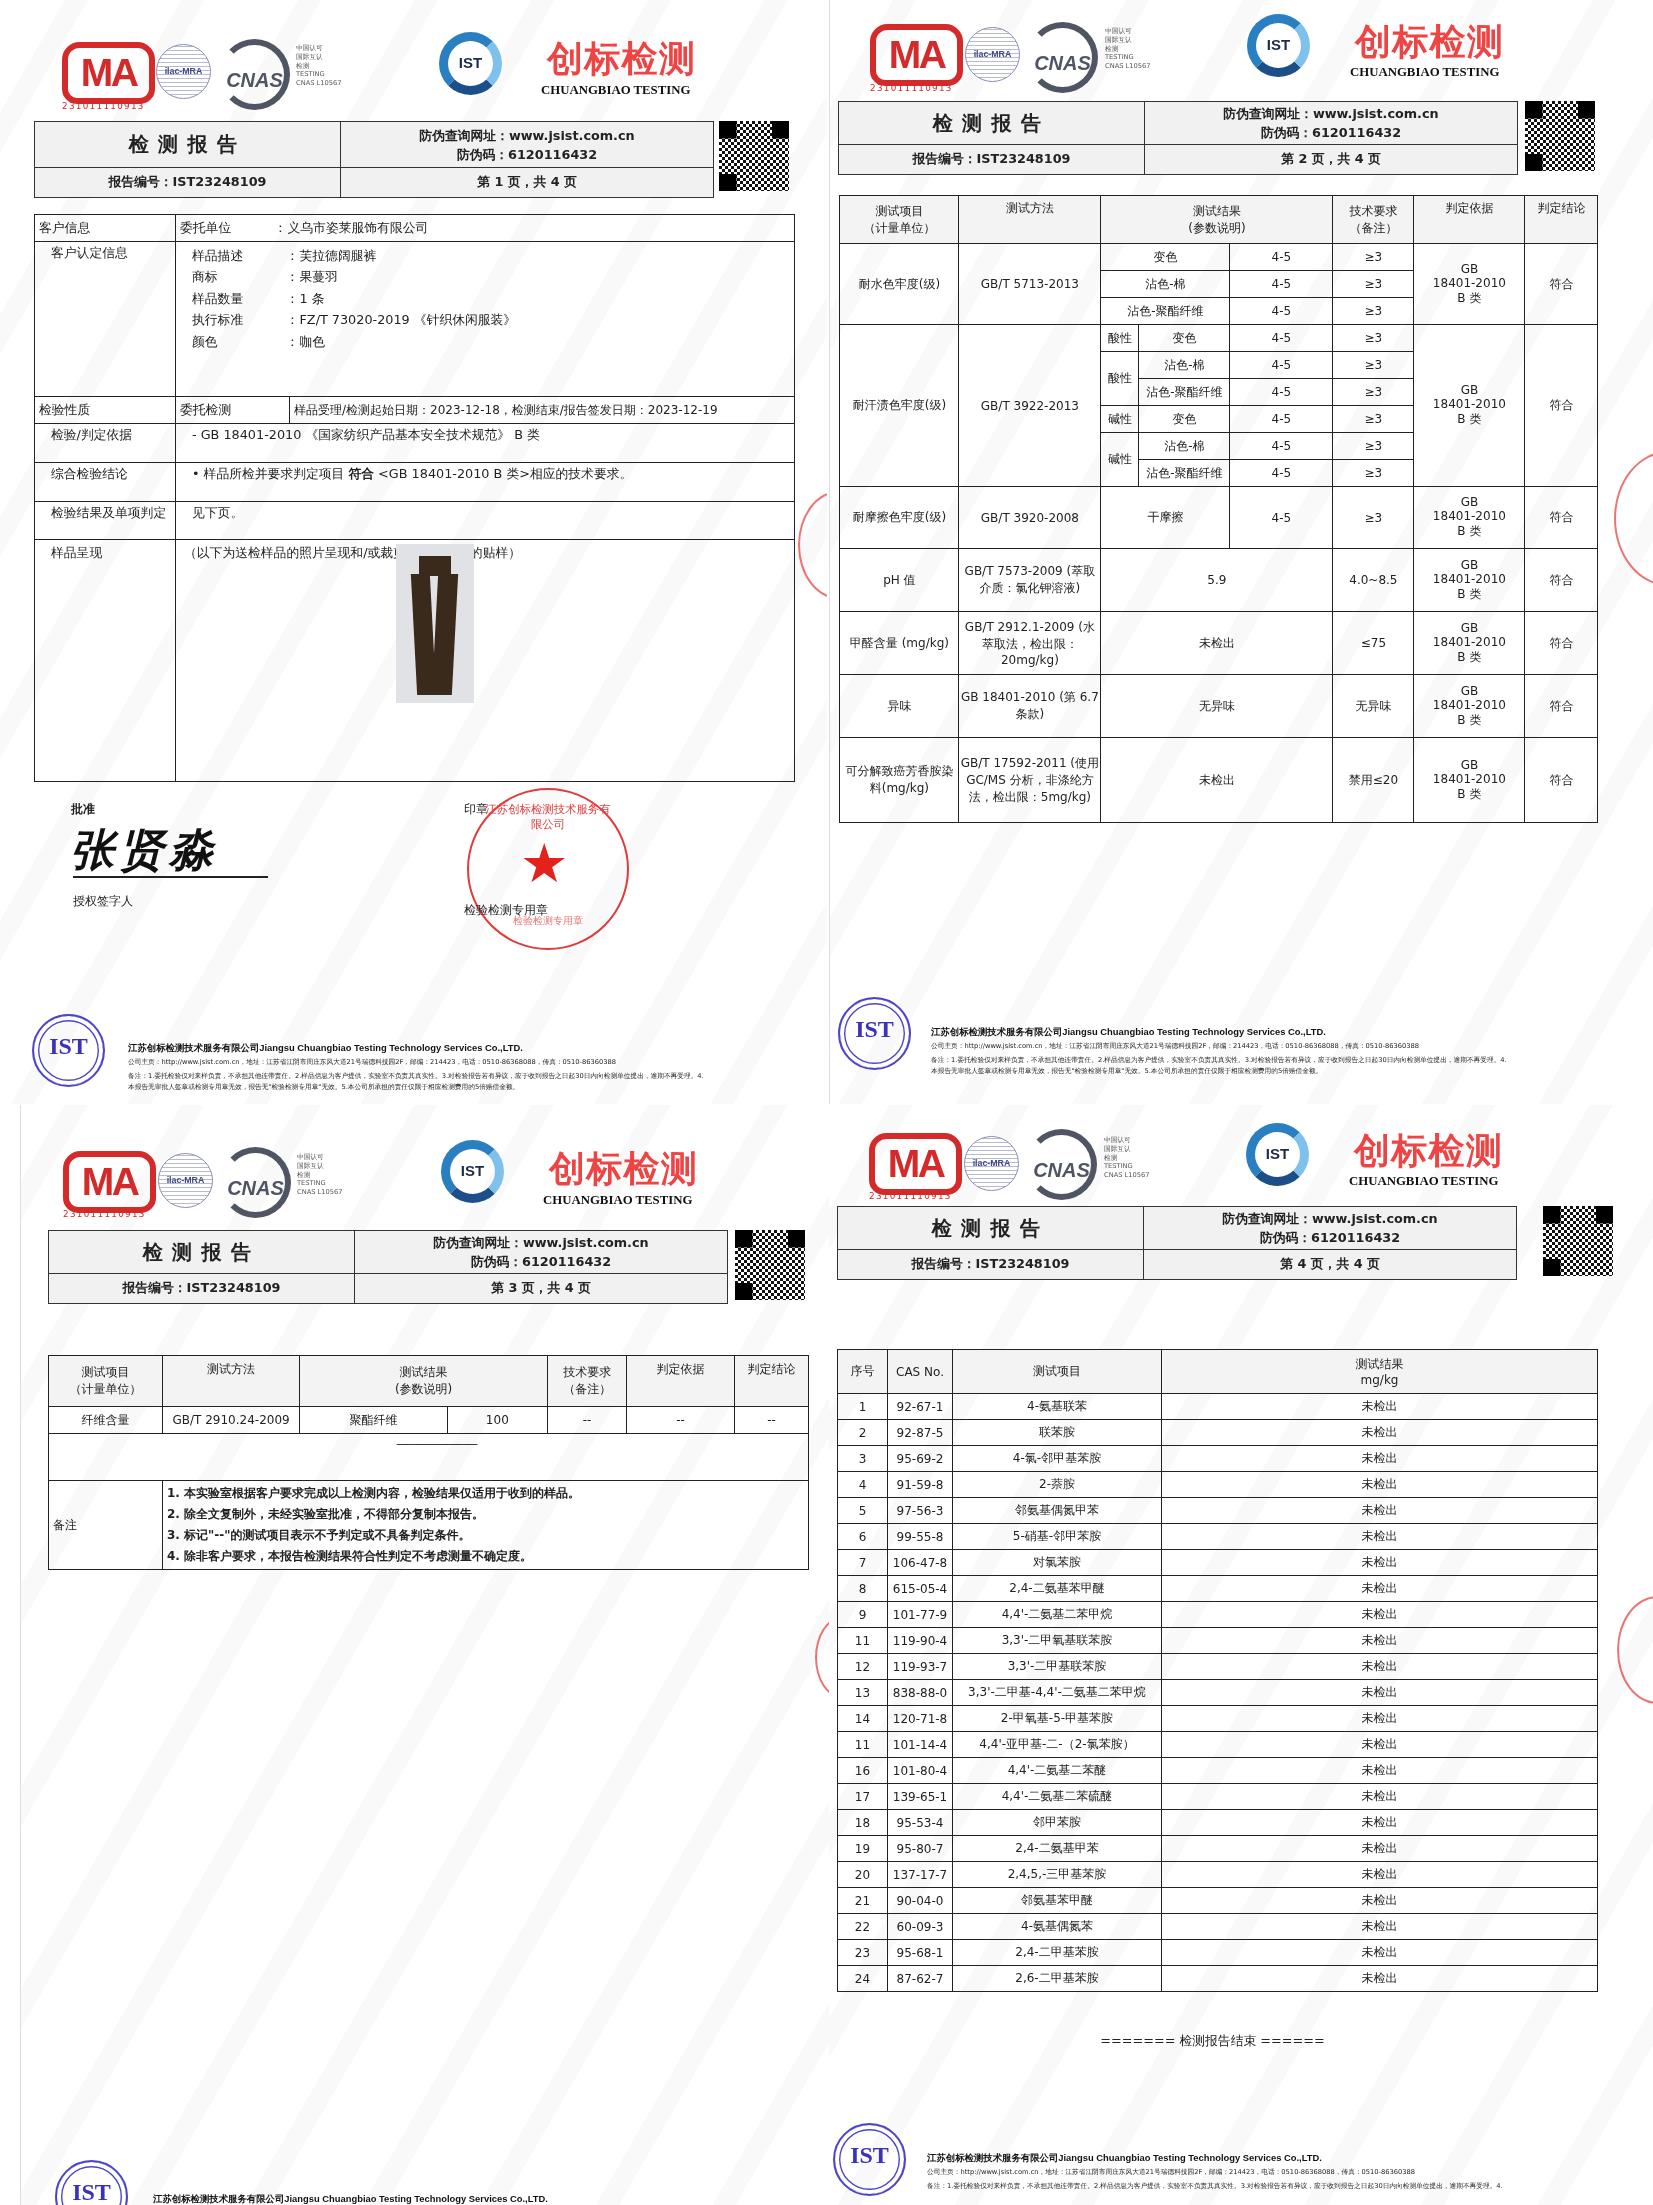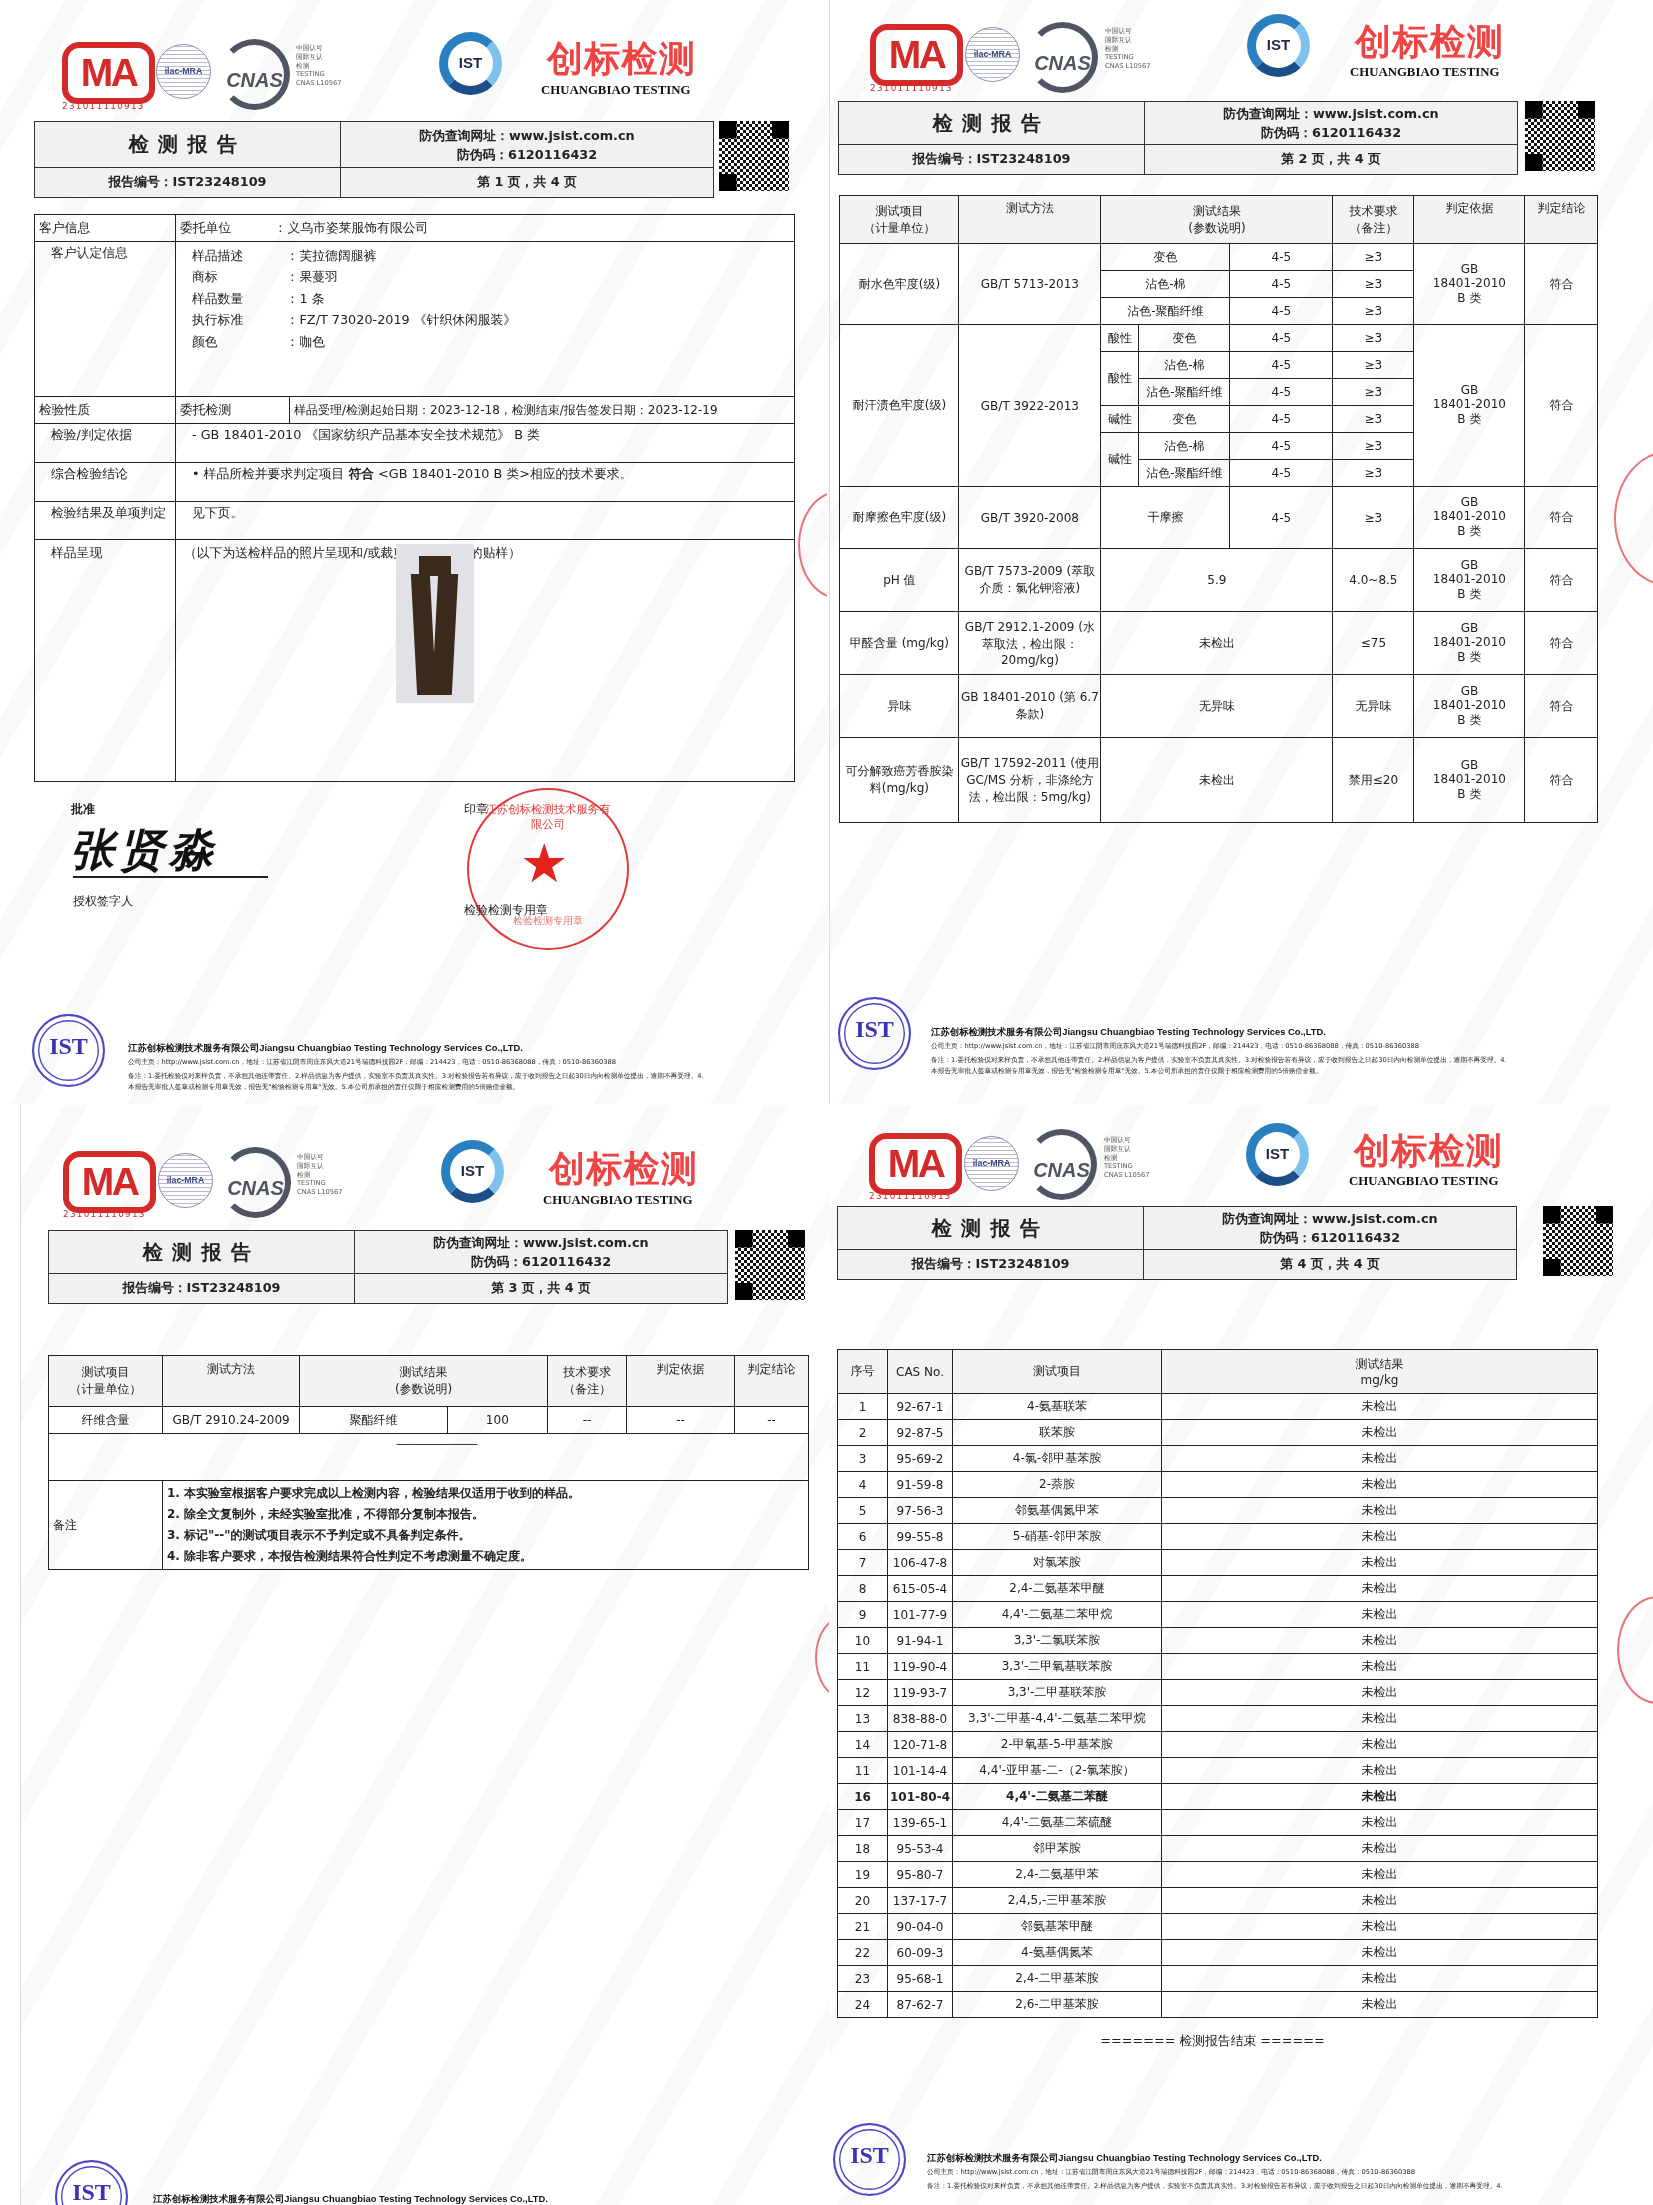--- a/index.html
+++ b/index.html
@@ -580,26 +580,20 @@
           <td>2,4-二氨基苯甲醚</td>
           <td>未检出</td>
         </tr>
         <tr style="height: 26px;">
           <td>9</td>
           <td>101-77-9</td>
           <td>4,4'-二氨基二苯甲烷</td>
           <td>未检出</td>
         </tr>
         <tr style="height: 26px;">
-          <td>10</td>
-          <td>91-94-1</td>
-          <td>3,3'-二氯联苯胺</td>
-          <td>未检出</td>
-        </tr>
-        <tr style="height: 26px;">
           <td>11</td>
           <td>119-90-4</td>
           <td>3,3'-二甲氧基联苯胺</td>
           <td>未检出</td>
         </tr>
         <tr style="height: 26px;">
           <td>12</td>
           <td>119-93-7</td>
           <td>3,3'-二甲基联苯胺</td>
           <td>未检出</td>
@@ -615,21 +609,21 @@
           <td>120-71-8</td>
           <td>2-甲氧基-5-甲基苯胺</td>
           <td>未检出</td>
         </tr>
         <tr style="height: 26px;">
           <td>11</td>
           <td>101-14-4</td>
           <td>4,4'-亚甲基-二-（2-氯苯胺）</td>
           <td>未检出</td>
         </tr>
-        <tr style="height: 26px; font-weight: bold;">
+        <tr style="height: 26px;">
           <td>16</td>
           <td>101-80-4</td>
           <td>4,4'-二氨基二苯醚</td>
           <td>未检出</td>
         </tr>
         <tr style="height: 26px;">
           <td>17</td>
           <td>139-65-1</td>
           <td>4,4'-二氨基二苯硫醚</td>
           <td>未检出</td>

